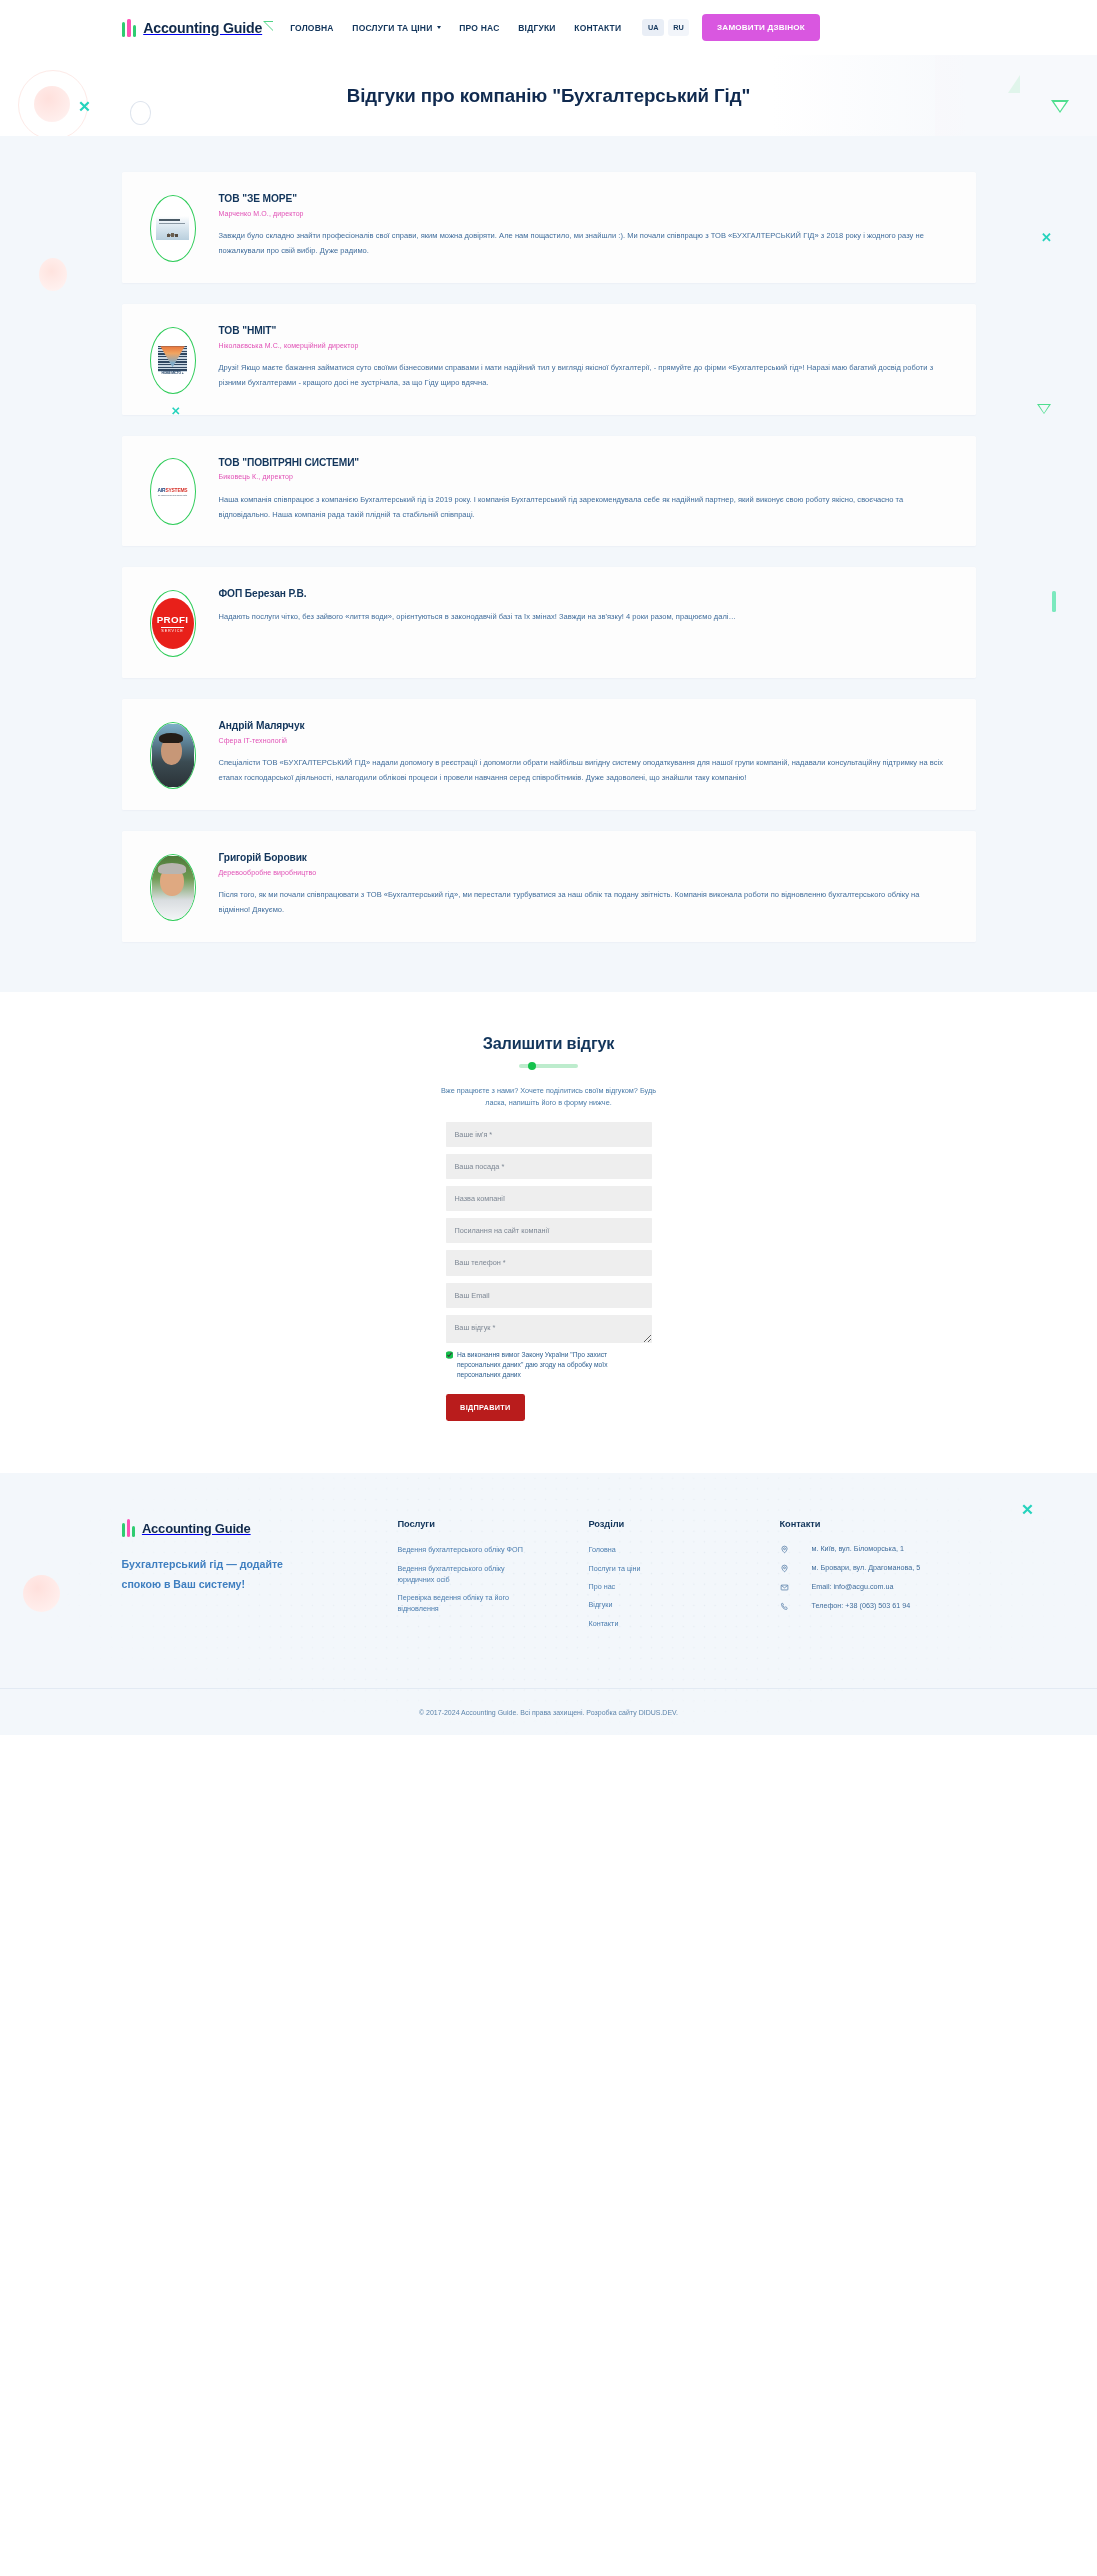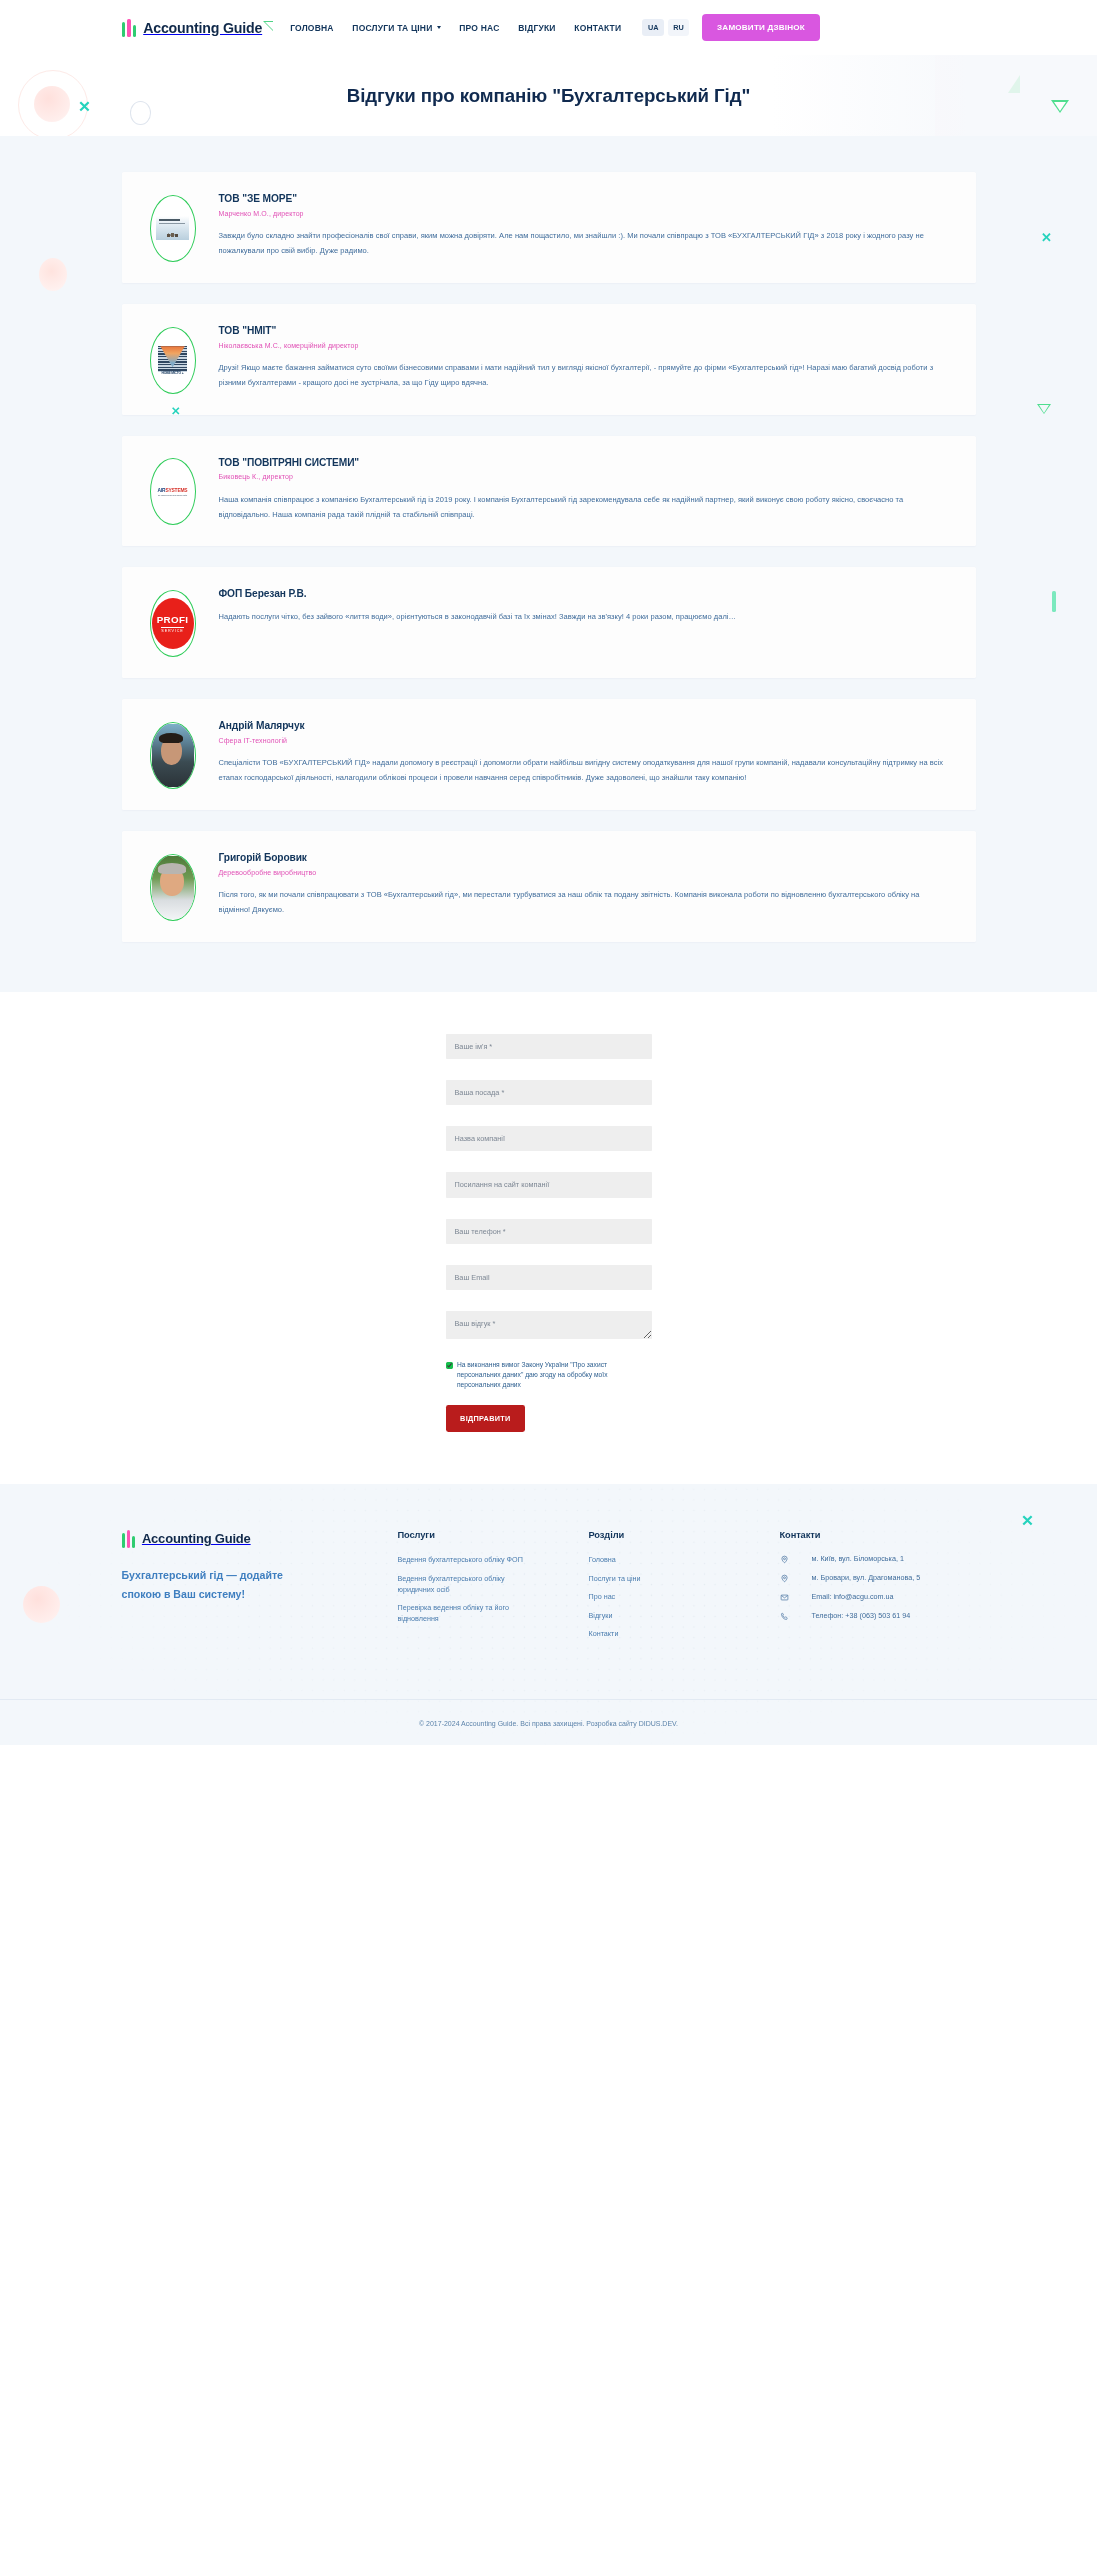--- a/index.html
+++ b/index.html
@@ -259,21 +259,21 @@
     content:"";position:absolute;left:9px;top:-2px;width:8.1px;height:8.1px;
     border-radius:50%;background:#14c24c;
   }
   .f-sub{
     font-size:7.3px;line-height:1.65;color:#4a7ba8;max-width:219px;margin:0 auto 13px;
   }
   .form{width:206px;margin:0 auto;}
   .form input, .form textarea{
     display:block;width:100%;background:#eeeeee;border:none;outline:none;
     font-family:inherit;font-size:7.3px;color:#46556b;
-    padding:8.1px 9px;margin-bottom:21px;border-radius:0.8px;
+    padding:8.1px 9px;margin-bottom:7px;border-radius:0.8px;
   }
   .form input::placeholder,.form textarea::placeholder{color:#7d8794;}
   .form textarea{height:28px;resize:vertical;}
   .consent{
     display:flex;gap:4.1px;align-items:flex-start;margin:4.9px 0 14.6px;
   }
   .consent input{
     width:7.3px;height:7.3px;margin:1.6px 0 0 0;accent-color:#14c24c;flex:0 0 auto;
   }
   .consent label{font-size:6.7px;line-height:1.5;color:#2f6090;}
@@ -473,20 +473,25 @@
           <div class="r-name">Григорій Боровик</div>
           <div class="r-role">Деревообробне виробництво</div>
           <div class="r-text">Після того, як ми почали співпрацювати з ТОВ «Бухгалтерський гід», ми перестали турбуватися за наш облік та подану звітність. Компанія виконала роботи по відновленню бухгалтерського обліку на відмінно! Дякуємо.</div>
         </div>
       </article>
 
     </div>
   </section>
 
   <section class="formsec">
+    <div class="f-head">
+      <h2 class="f-title">Залишити відгук</h2>
+      <div class="f-divider"></div>
+      <p class="f-sub">Вже працюєте з нами? Хочете поділитись своїм відгуком? Будь ласка, напишіть його в форму нижче.</p>
+    </div>
 
     <form class="form">
       <input type="text" placeholder="Ваше ім'я *" style="">
       <input type="text" placeholder="Ваша посада *" style="">
       <input type="text" placeholder="Назва компанії" style="">
       <input type="text" placeholder="Посилання на сайт компанії" style="">
       <input type="text" placeholder="Ваш телефон *" style="">
       <input type="text" placeholder="Ваш Email" style="">
       <textarea placeholder="Ваш відгук *" style=""></textarea>
 

